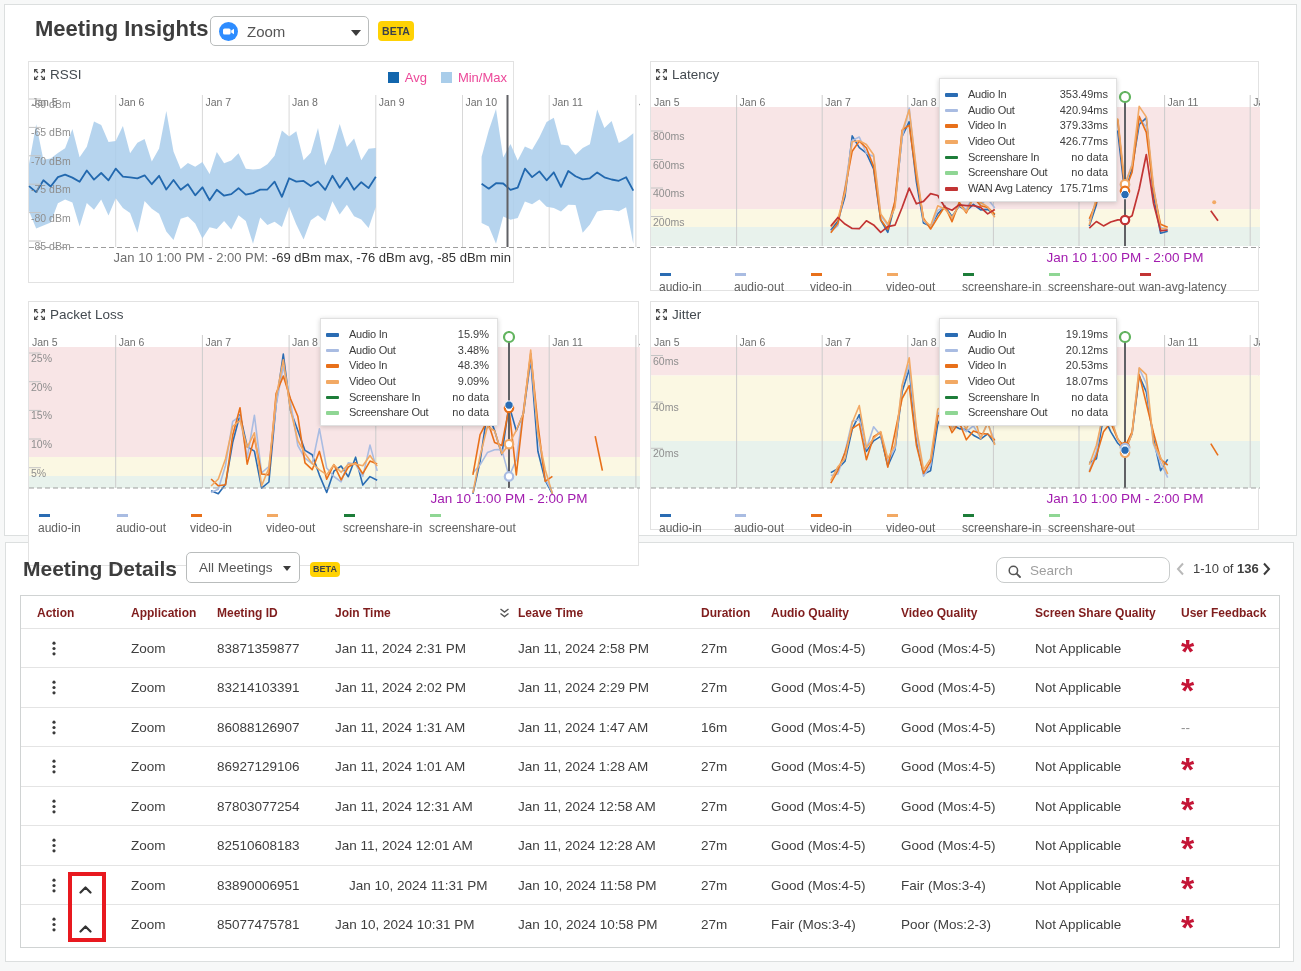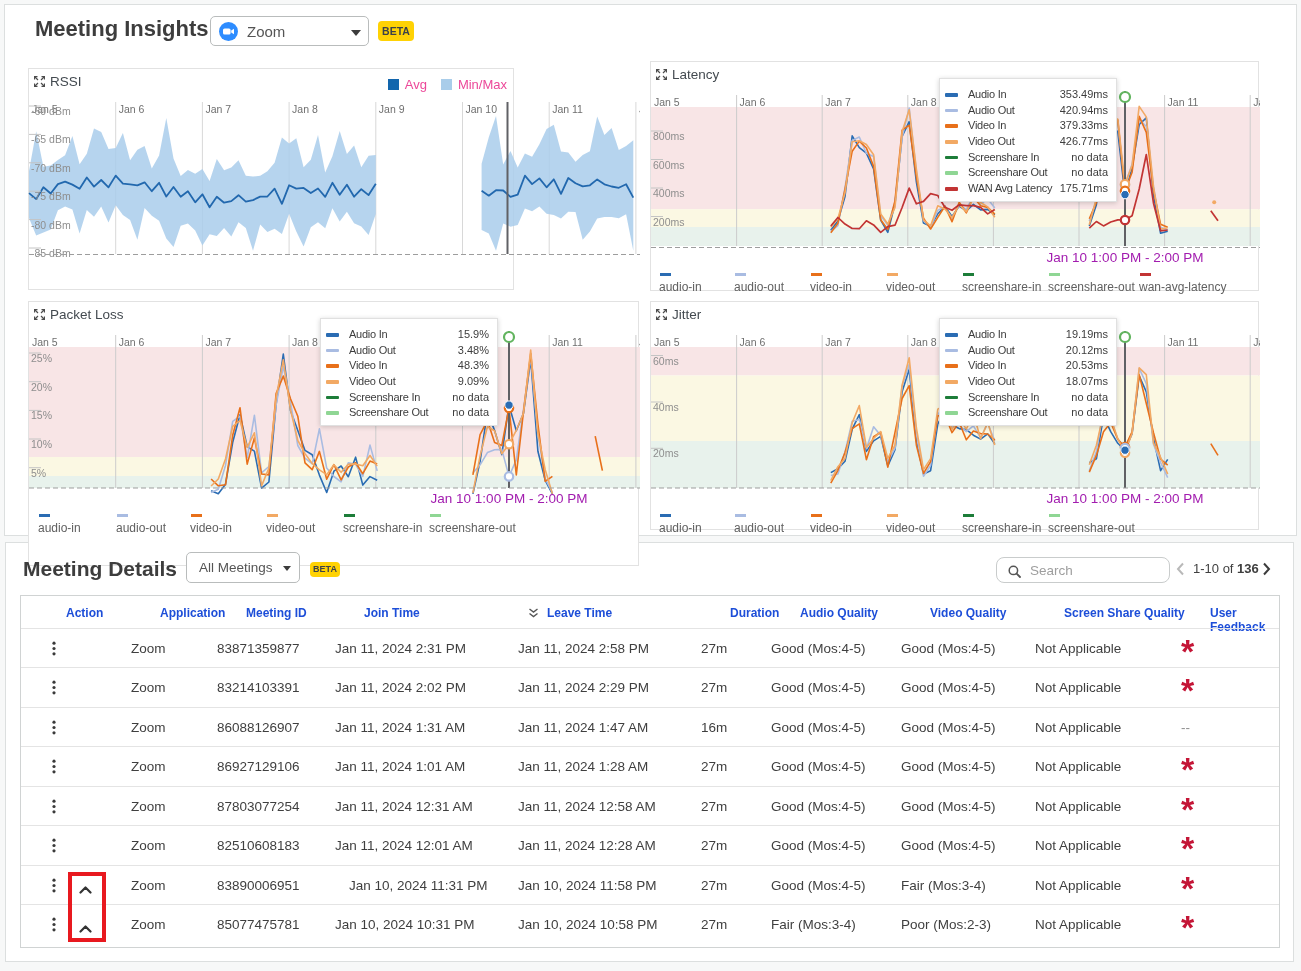--- a/index.html
+++ b/index.html
@@ -22,21 +22,21 @@
 .lg { position:absolute; white-space:nowrap; }
 .lgi { position:absolute; text-align:center; }
 .lgd { display:block; width:11px; height:3px; margin:3px 0 1px 1px; }
 .lgt { font-size:12px; color:#606060; }
 h1.mi { position:absolute; left:35px; top:16px; font-size:22px; color:#3d3d3d; font-weight:bold; }
 .dd { position:absolute; background:#fff; border:1px solid #b9bcbc; border-radius:5px; }
 .beta { position:absolute; background:#ffd204; color:#3c4149; font-weight:bold; border-radius:4px; text-align:center; }
 .caret { position:absolute; width:0; height:0; border-left:5px solid transparent; border-right:5px solid transparent; border-top:6px solid #3c3c3c; }
 .mtable { position:absolute; left:20px; top:595px; width:1260px; height:353px; border:1px solid #d0d3d3; background:#fff; }
 .thead { position:relative; height:32px; }
-.thead span { position:absolute; top:10px; font-size:12px; font-weight:bold; color:#1d4ed8;margin-left:29px; }
+.thead span { position:absolute; top:10px; font-size:12px; font-weight:bold; color:#7f1d1d; }
 .sico { left:478px !important; top:11px !important; }
 .trow { position:relative; height:39.45px; border-top:1px solid #e4e4e4; }
 .trow span { position:absolute; top:12px; font-size:13.5px; color:#3f3f3f; white-space:nowrap; }
 .keb { left:31px; top:12px !important; }
 .chv { left:58px; top:16px !important; }
 .trow .star { color:#c41536 !important; font-size:34px !important; top:-9px !important; font-weight:bold; position:relative; display:inline-block; }
 .trow .dash { color:#8f8f8f !important; position:static; }
 .redbox { position:absolute; left:46.5px; top:275.5px; width:38px; height:70px; border:4px solid #e8191f; background:transparent; z-index:3; }
 .search { position:absolute; left:996px; top:557px; width:174px; height:26px; border:1px solid #c9cccc; border-radius:8px; background:#fff; }
 .search .ic { position:absolute; left:11px; top:6px; }
@@ -50,21 +50,21 @@
 <div class="dd" style="left:210px;top:16px;width:159px;height:30px">
     <span style="position:absolute;left:8px;top:5px"><svg width="19" height="19" viewBox="0 0 19 19">
         <circle cx="9.5" cy="9.5" r="9.5" fill="#2D8CFF"></circle>
         <rect x="4" y="6.4" width="7.6" height="6.2" rx="1.6" fill="#fff"></rect>
         <path d="M12.2,8.6 L15,6.7 L15,12.3 L12.2,10.4 Z" fill="#fff"></path>
       </svg></span>
     <span style="position:absolute;left:36px;top:6px;font-size:15px;color:#555">Zoom</span>
     <span class="caret" style="right:7px;top:13px"></span>
   </div>
 <div class="beta" style="left:378px;top:21px;width:36px;height:20px;font-size:10.5px;line-height:20px">BETA</div>
-<div class="panel" style="left:28px;top:68px;width:486px;height:222px">
+<div class="panel" style="left:28px;top:61px;width:486px;height:222px">
     <div class="ptitle"><span class="pic"><svg width="11" height="11" viewBox="0 0 11 11">
           <g stroke="#4d4d4d" stroke-width="1.3" fill="#4d4d4d">
             <path d="M0.5,3.5 L0.5,0.5 L3.5,0.5 M10.5,3.5 L10.5,0.5 L7.5,0.5 M0.5,7.5 L0.5,10.5 L3.5,10.5 M10.5,7.5 L10.5,10.5 L7.5,10.5" fill="none"></path>
             <path d="M1,1 L4,4 M10,1 L7,4 M1,10 L4,7 M10,10 L7,7" stroke-width="1.2"></path>
           </g>
         </svg></span>RSSI</div>
     <div class="rleg"><span class="sq" style="background:#1266ad"></span><span class="rlt">Avg</span><span class="sq" style="background:#a9cdea;margin-left:14px"></span><span class="rlt">Min/Max</span></div>
     <svg class="plot" style="left:0;top:33px" width="611" height="153" viewBox="0 0 611 153" overflow="visible">
       <clipPath id="clip1">
         <rect x="0" y="0" width="611" height="156"></rect>
@@ -98,20 +98,21 @@
       <text x="2" y="69.8" class="yl">-70 dBm</text>
       <line x1="0" y1="89.2" x2="12" y2="89.2" stroke="#c4c4c4" stroke-width="1"></line>
       <text x="2" y="98.2" class="yl">-75 dBm</text>
       <line x1="0" y1="117.6" x2="12" y2="117.6" stroke="#c4c4c4" stroke-width="1"></line>
       <text x="2" y="126.6" class="yl">-80 dBm</text>
       <line x1="0" y1="146" x2="12" y2="146" stroke="#c4c4c4" stroke-width="1"></line>
       <text x="2" y="155" class="yl">-85 dBm</text>
       <line x1="478.5" y1="0" x2="478.5" y2="152" stroke="#606165" stroke-width="2"></line>
       <line x1="0" y1="152.5" x2="611" y2="152.5" stroke="#9d9d9d" stroke-width="1" stroke-dasharray="5,3"></line>
     </svg>
+    <div class="rnote"><span style="color:#6f6f6f">Jan 10 1:00 PM - 2:00 PM: </span><span style="color:#333">-69 dBm max, -76 dBm avg, -85 dBm min</span></div>
   </div>
 <div class="panel" style="left:650px;top:61px;width:609px;height:230px">
     <div class="ptitle"><span class="pic"><svg width="11" height="11" viewBox="0 0 11 11">
           <g stroke="#4d4d4d" stroke-width="1.3" fill="#4d4d4d">
             <path d="M0.5,3.5 L0.5,0.5 L3.5,0.5 M10.5,3.5 L10.5,0.5 L7.5,0.5 M0.5,7.5 L0.5,10.5 L3.5,10.5 M10.5,7.5 L10.5,10.5 L7.5,10.5" fill="none"></path>
             <path d="M1,1 L4,4 M10,1 L7,4 M1,10 L4,7 M10,10 L7,7" stroke-width="1.2"></path>
           </g>
         </svg></span>Latency</div>
     <svg class="plot" style="left:0;top:33px" width="609" height="153" viewBox="0 0 609 153" overflow="visible">
       <rect x="0" y="12" width="609" height="102.2" fill="#f8e5e6"></rect>

